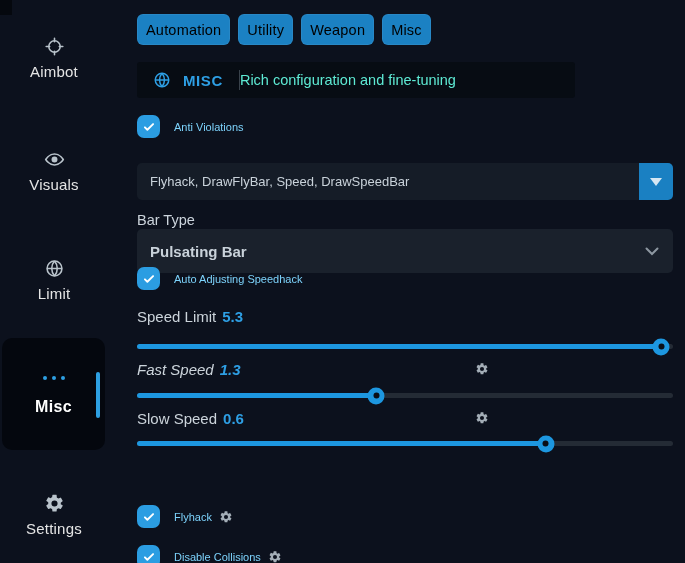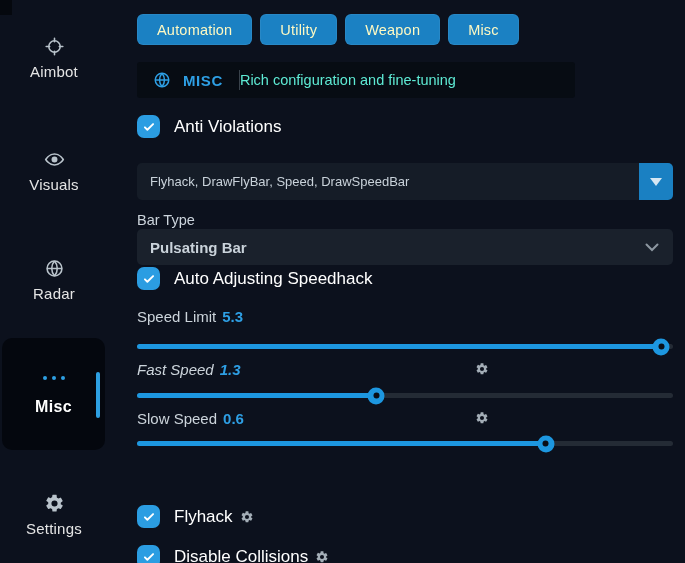--- a/index.html
+++ b/index.html
@@ -18,52 +18,52 @@
                background:#04070e; border-radius:10px; }
   .side-card .dots { position:absolute; left:0; right:0; top:38px; display:flex; gap:5px; justify-content:center; }
   .side-card .dots i { width:4px; height:4px; border-radius:50%; background:#2d9fe2; }
   .side-card .lbl { position:absolute; left:0; right:0; top:60px; text-align:center;
                     color:#ffffff; font-size:16px; font-weight:700; letter-spacing:.3px; }
   .side-card .bar { position:absolute; right:5px; top:34px; width:4px; height:46px;
                     border-radius:2px; background:#2d9fe2; }
 
   
   .tabs { position:absolute; left:137px; top:14px; display:flex; gap:8px; }
-  .tab { height:31px; padding:0 20px; background:#1b81c3; border:none; border-radius:6px;
-         color:#fef9c3; font-size:14.5px; font-family:inherit; display:flex; align-items:center;
+  .tab { height:31px; padding:0 9px; background:#1b81c3; border:none; border-radius:6px;
+         color:#000000; font-size:14.5px; font-family:inherit; display:flex; align-items:center;
          letter-spacing:.2px; box-shadow:0 0 0 1px rgba(255,255,255,.06) inset; }
 
   
   .hstrip { position:absolute; left:137px; top:62px; width:438px; height:36px;
             background:#070c13; border-radius:3px; display:flex; align-items:center; }
   .hstrip .ico { margin-left:16px; color:#2e9fe4; display:flex; }
   .hstrip .ico svg { width:18px; height:18px; }
   .hstrip .cat { margin-left:12px; color:#2e9fe4; font-weight:700; font-size:15px; letter-spacing:.6px; }
   .hstrip .sep { margin-left:16px; width:1px; height:20px; background:#39424b; }
   .hstrip .desc { margin-left:0; color:#5eead4; font-size:14.5px; }
 
   
   .cbrow { position:absolute; left:137px; display:flex; align-items:center; gap:14px; }
   .cbox { width:23px; height:23px; border-radius:7px; background:#2b9de2; display:flex;
           align-items:center; justify-content:center; flex:0 0 auto; }
   .cbox svg { width:14px; height:14px; }
-  .cbrow .lbl { color:#ffffff; font-size:17px; display:flex; align-items:center; gap:7px; }
+  .cbrow .lbl { color:#7dd3fc; font-size:11px; display:flex; align-items:center; gap:7px; }
   .gear { color:#a4aeb7; display:inline-flex; }
   .gear svg { width:14px; height:14px; }
 
   
   .select1 { position:absolute; left:137px; top:163px; width:536px; height:37px;
              background:#151c27; border-radius:5px; display:flex; align-items:center; }
   .select1 .val { padding-left:13px; color:#c9d2da; font-size:13px; }
   .select1 .btn { margin-left:auto; width:34px; height:37px; background:#1a80c2;
                   border:none; border-radius:0 5px 5px 0; display:flex; align-items:center; justify-content:center; }
   .tri-down { width:0; height:0; border-left:6px solid transparent; border-right:6px solid transparent;
               border-top:8px solid #d5e7f3; }
   .field-label { position:absolute; left:137px; color:#ccd4dc; font-size:14.5px; }
-  .select2 { position:absolute; left:137px; top:229px; width:536px; height:36px;
+  .select2 { position:absolute; left:137px; top:229px; width:536px; height:44px;
              background:#1a212c; border-radius:5px; display:flex; align-items:center; }
   .select2 .val { padding-left:13px; color:#c9d2da; font-size:15px; font-weight:700; }
   .select2 .chev { margin-left:auto; margin-right:14px; color:#8d97a1; display:flex; }
   .select2 .chev svg { width:14px; height:9px; }
 
   
   .sl-label { position:absolute; left:137px; width:536px; color:#ccd4db; font-size:15px; }
   .sl-label .val { color:#2e9fe4; font-weight:700; margin-left:6px; }
   .sl-label .gear { position:absolute; left:338px; top:1px; }
   .slider { position:absolute; left:137px; width:536px; height:5px; border-radius:3px; background:#242b35; }
@@ -100,21 +100,21 @@
     <div class="lbl">Visuals</div>
   </div>
 
   <div class="side-item" style="top:258px;">
     <span class="ico">
       <svg viewBox="0 0 24 24" fill="none" stroke="currentColor" stroke-width="1.8">
         <circle cx="12" cy="12" r="8.5"></circle>
           <path d="M3.5 12h17M12 3.5a13 13 0 0 1 0 17M12 3.5a13 13 0 0 0 0 17"></path>
       </svg>
     </span>
-    <div class="lbl">Radar</div>
+    <div class="lbl">Limit</div>
   </div>
 
   <div class="side-card">
     <div class="dots">
         <i></i>
         <i></i>
         <i></i>
       </div>
     <div class="lbl">Misc</div>
     <div class="bar"></div>

